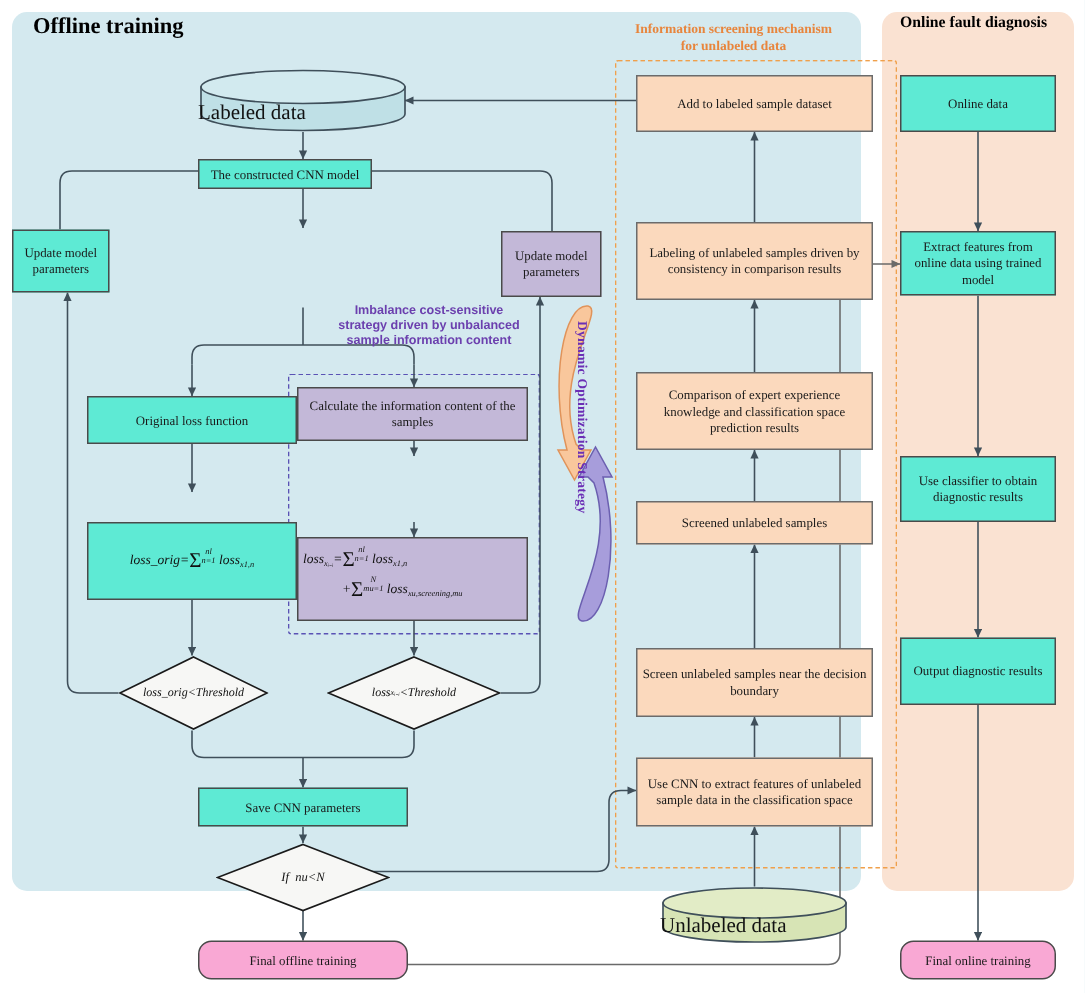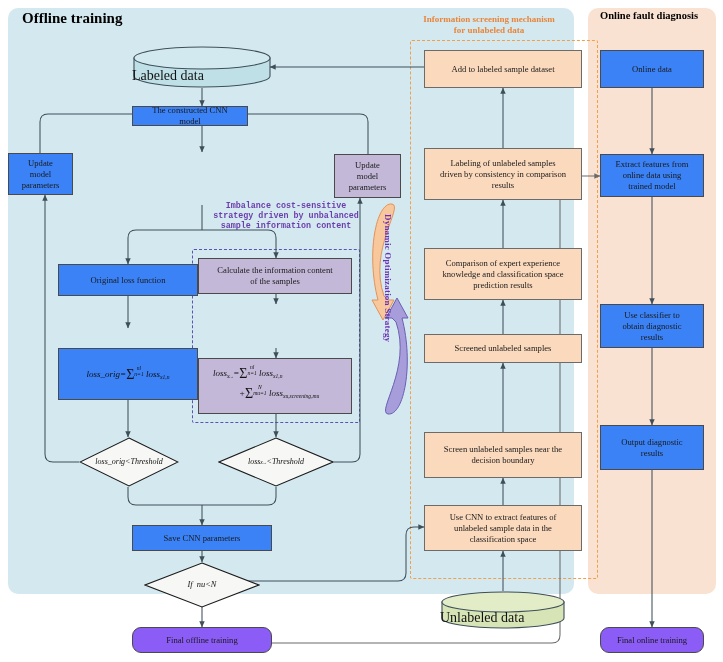--- a/index.html
+++ b/index.html
@@ -11,37 +11,37 @@
   .panel-online{background:#fae2d2;}
 
   .panel-title{position:absolute;font-family:"Liberation Serif",serif;font-weight:bold;font-size:15px;color:#000;white-space:nowrap;}
 
   .dash-title{position:absolute;font-family:"Liberation Serif",serif;font-weight:bold;font-size:9px;color:#e8853c;text-align:center;line-height:11px;}
 
   .dashbox{position:absolute;border:1.6px dashed #f0a04b;border-radius:2px;background:transparent;}
   .dashbox-purple{position:absolute;border:1.6px dashed #5a52b5;border-radius:2px;background:transparent;}
 
   .node{position:absolute;box-sizing:border-box;display:flex;align-items:center;justify-content:center;text-align:center;
-        font-family:"Liberation Serif",serif;font-size:8.6px;color:#1a1a1a;line-height:11px;padding:1px 14px;}
-  .n-grey{background:#3b82f6;border:1.1px solid #4a4a4a;}
+        font-family:"Liberation Serif",serif;font-size:8.6px;color:#1a1a1a;line-height:11px;padding:1px 3px;}
+  .n-grey{background:#5eead4;border:1.1px solid #4a4a4a;}
   .n-orange{background:#fbd9bd;border:1.1px solid #6b6b6b;}
   .n-purple{background:#c3b8d8;border:1.1px solid #4a4a4a;}
-  .n-round{background:#8b5cf6;border:1.1px solid #4a4a4a;border-radius:9px;}
+  .n-round{background:#f9a8d4;border:1.1px solid #4a4a4a;border-radius:9px;}
 
   .diamond{position:absolute;}
   .diamond > .dlabel{position:absolute;left:0;top:0;width:100%;height:100%;display:flex;align-items:center;justify-content:center;
       text-align:center;font-family:"Liberation Serif",serif;font-size:8.4px;font-style:italic;color:#111;line-height:10px;}
 
   .cyl{position:absolute;}
   .cyl > .clabel{position:absolute;left:0;width:100%;font-family:"Liberation Serif",serif;font-size:14px;color:#111;}
 
   .vlabel{position:absolute;font-family:"Liberation Serif",serif;font-weight:bold;font-size:9px;color:#6b2fb5;
       writing-mode:vertical-rl;white-space:nowrap;letter-spacing:0.2px;}
 
-  .plabel{position:absolute;font-family:Liberation Mono, monospace;font-weight:bold;font-size:8.4px;color:#6b3fae;text-align:center;line-height:10px;}
+  .plabel{position:absolute;font-family:Liberation Sans, sans-serif;font-weight:bold;font-size:8.4px;color:#6b3fae;text-align:center;line-height:10px;}
 
   svg.layer{position:absolute;left:0;top:0;width:723px;height:662px;overflow:visible;pointer-events:none;}
   .sum{font-size:14px;font-style:normal;position:relative;display:inline-block;vertical-align:-2px;}
   .lim{display:inline-block;font-size:5.6px;font-style:italic;line-height:6px;text-align:center;position:relative;top:-1px;}
   .sub{font-size:5.6px;vertical-align:-2px;font-style:italic;}
   .formula{font-family:"Liberation Serif",serif;font-style:italic;font-size:9px;color:#111;}
 </style>
 </head>
 <body>
 

